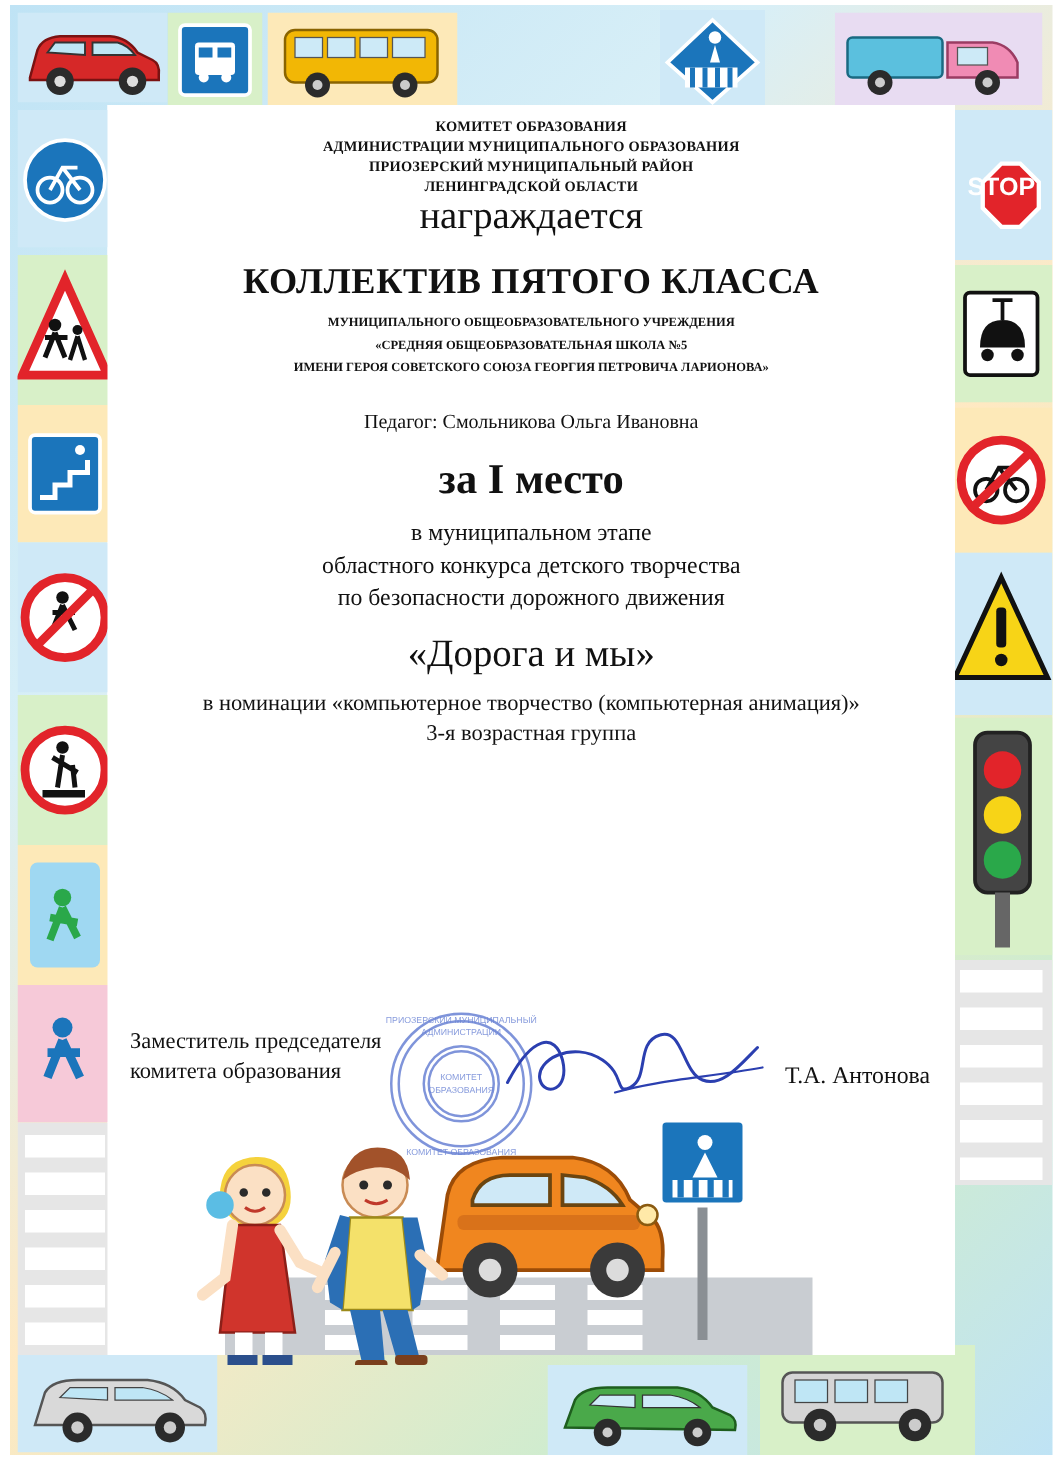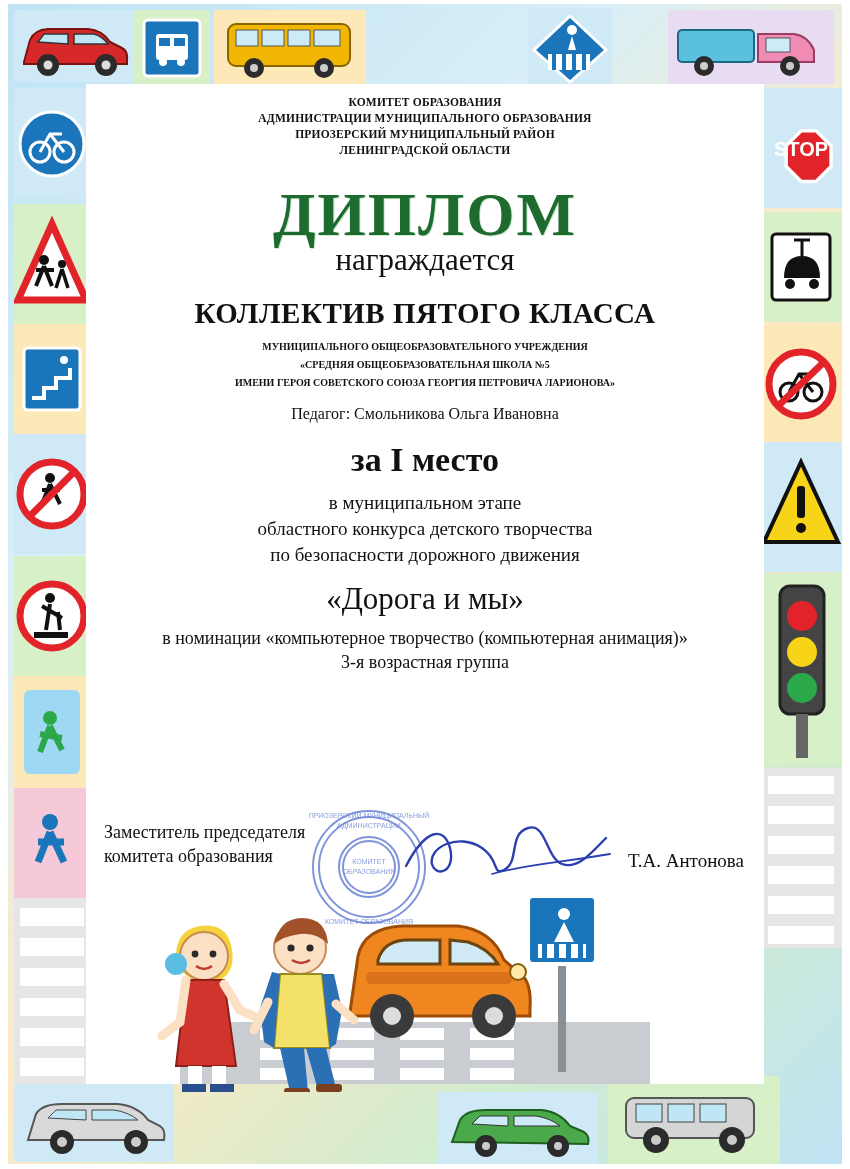--- a/index.html
+++ b/index.html
@@ -101,21 +101,21 @@
   }
 
   .school-block {
     margin-top: 8px;
     font-size: 10px;
     line-height: 18px;
     font-weight: bold;
   }
 
   .teacher {
-    margin-top: 12px;
+    margin-top: 24px;
     font-size: 16px;
     line-height: 20px;
   }
 
   .place {
     margin-top: 16px;
     font-size: 34px;
     line-height: 40px;
     font-weight: bold;
   }
@@ -438,21 +438,20 @@
 
   <div class="content">
 
     <div class="org-block">
       <div>КОМИТЕТ ОБРАЗОВАНИЯ</div>
       <div>АДМИНИСТРАЦИИ МУНИЦИПАЛЬНОГО ОБРАЗОВАНИЯ</div>
       <div>ПРИОЗЕРСКИЙ МУНИЦИПАЛЬНЫЙ РАЙОН</div>
       <div>ЛЕНИНГРАДСКОЙ ОБЛАСТИ</div>
     </div>
 
-    <div class="title">ДИПЛОМ</div>
 
     <div class="awarded">награждается</div>
 
     <div class="recipient">КОЛЛЕКТИВ ПЯТОГО КЛАССА</div>
 
     <div class="school-block">
       <div>МУНИЦИПАЛЬНОГО ОБЩЕОБРАЗОВАТЕЛЬНОГО УЧРЕЖДЕНИЯ</div>
       <div>«СРЕДНЯЯ ОБЩЕОБРАЗОВАТЕЛЬНАЯ ШКОЛА №5</div>
       <div>ИМЕНИ ГЕРОЯ СОВЕТСКОГО СОЮЗА ГЕОРГИЯ ПЕТРОВИЧА ЛАРИОНОВА»</div>
     </div>

